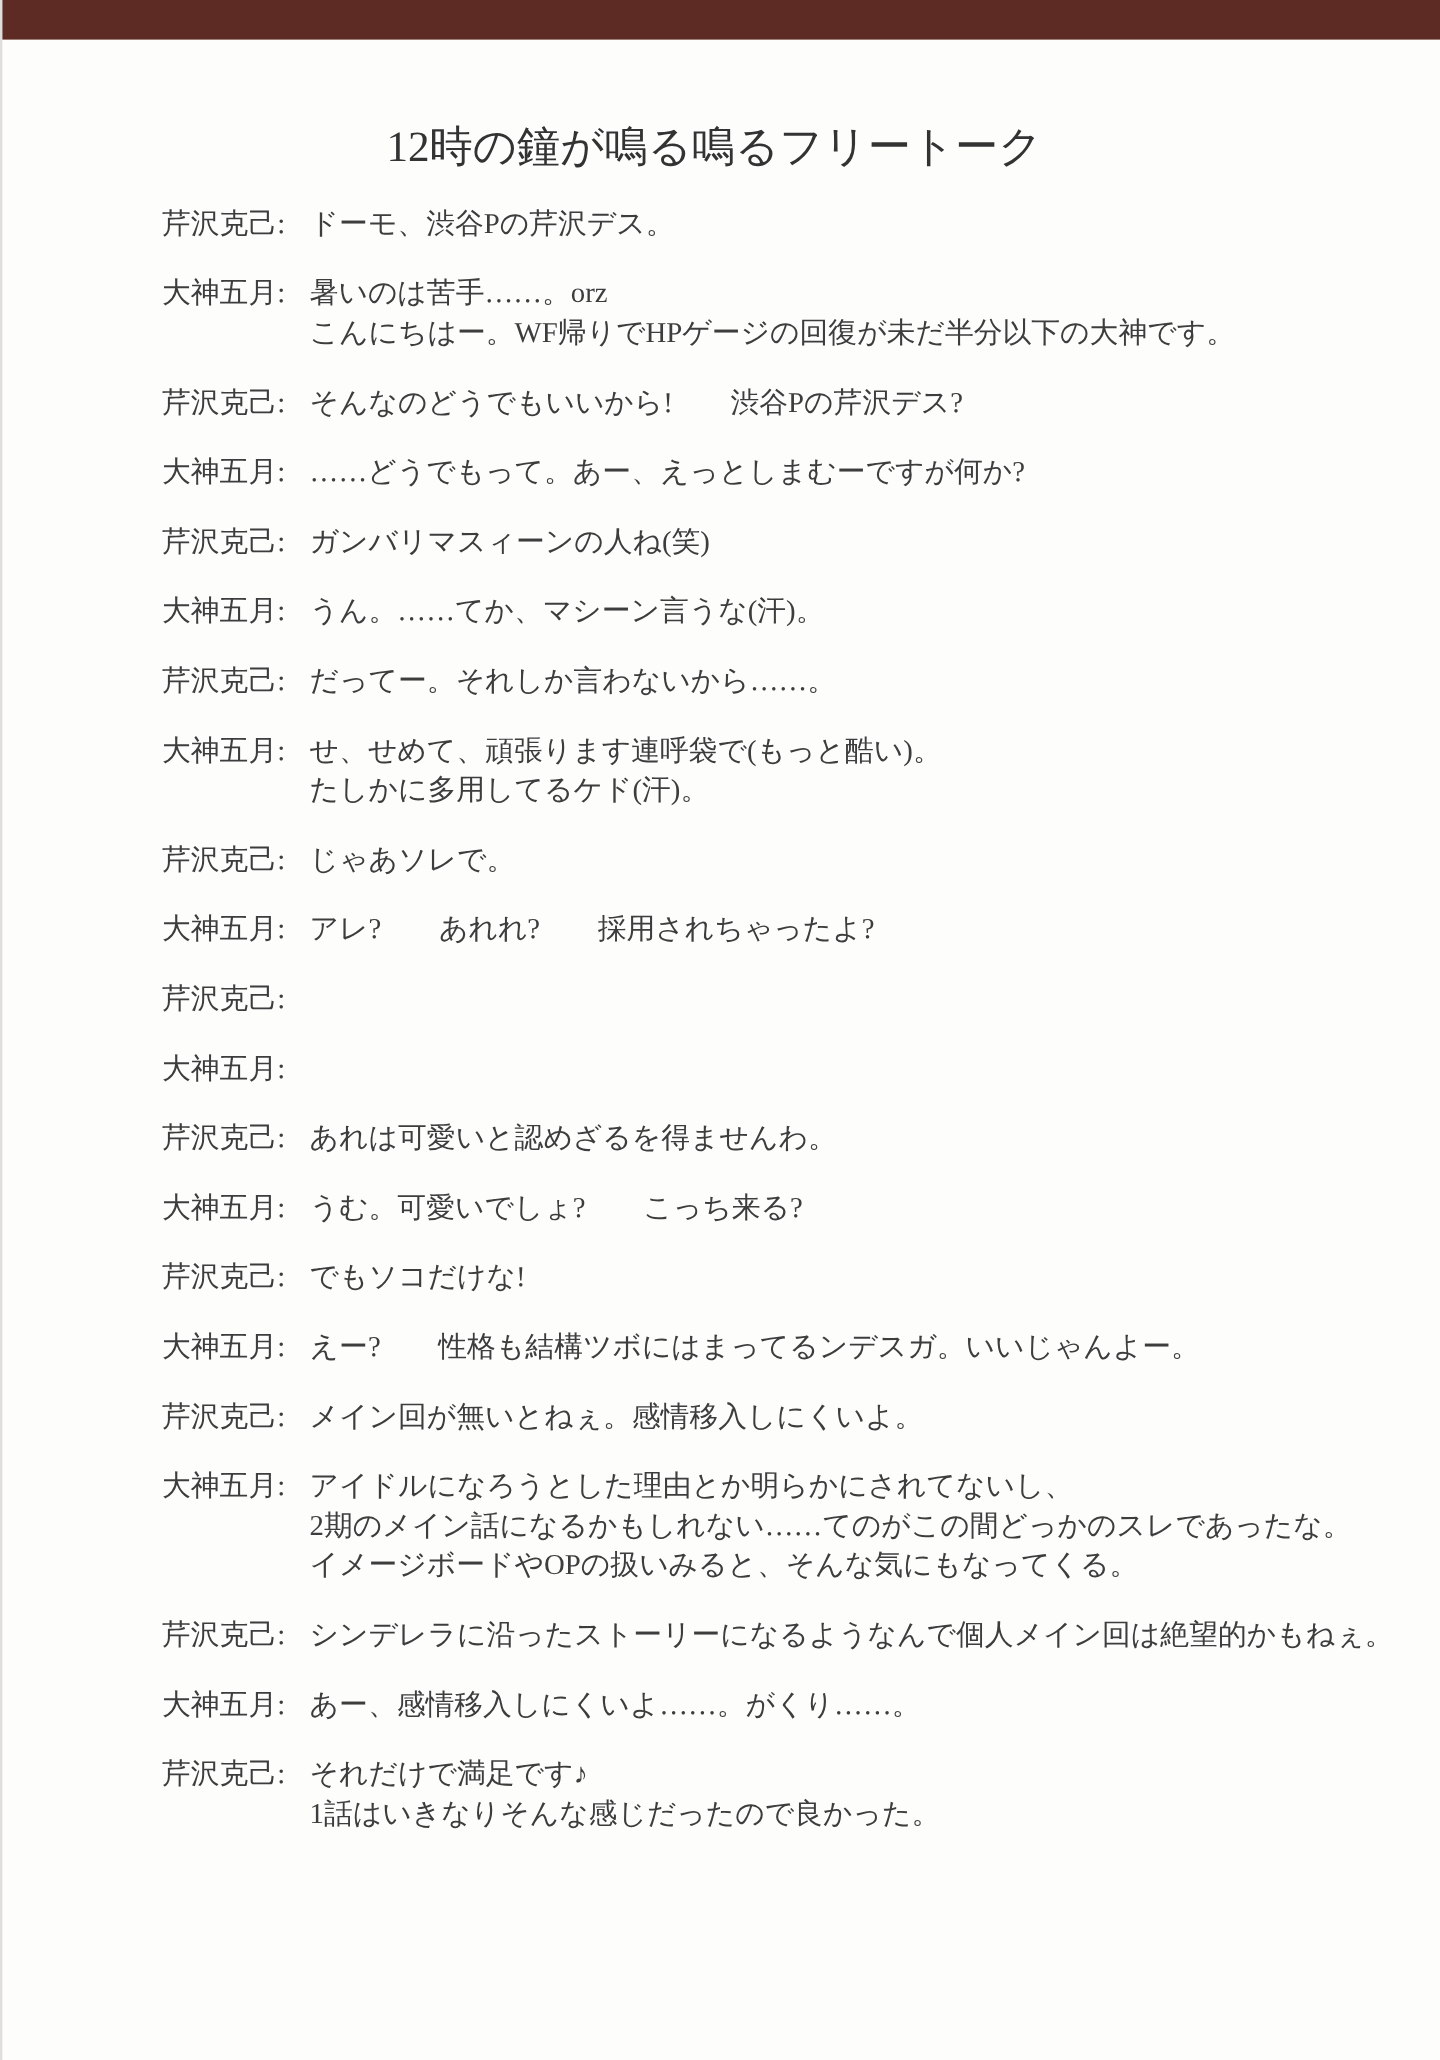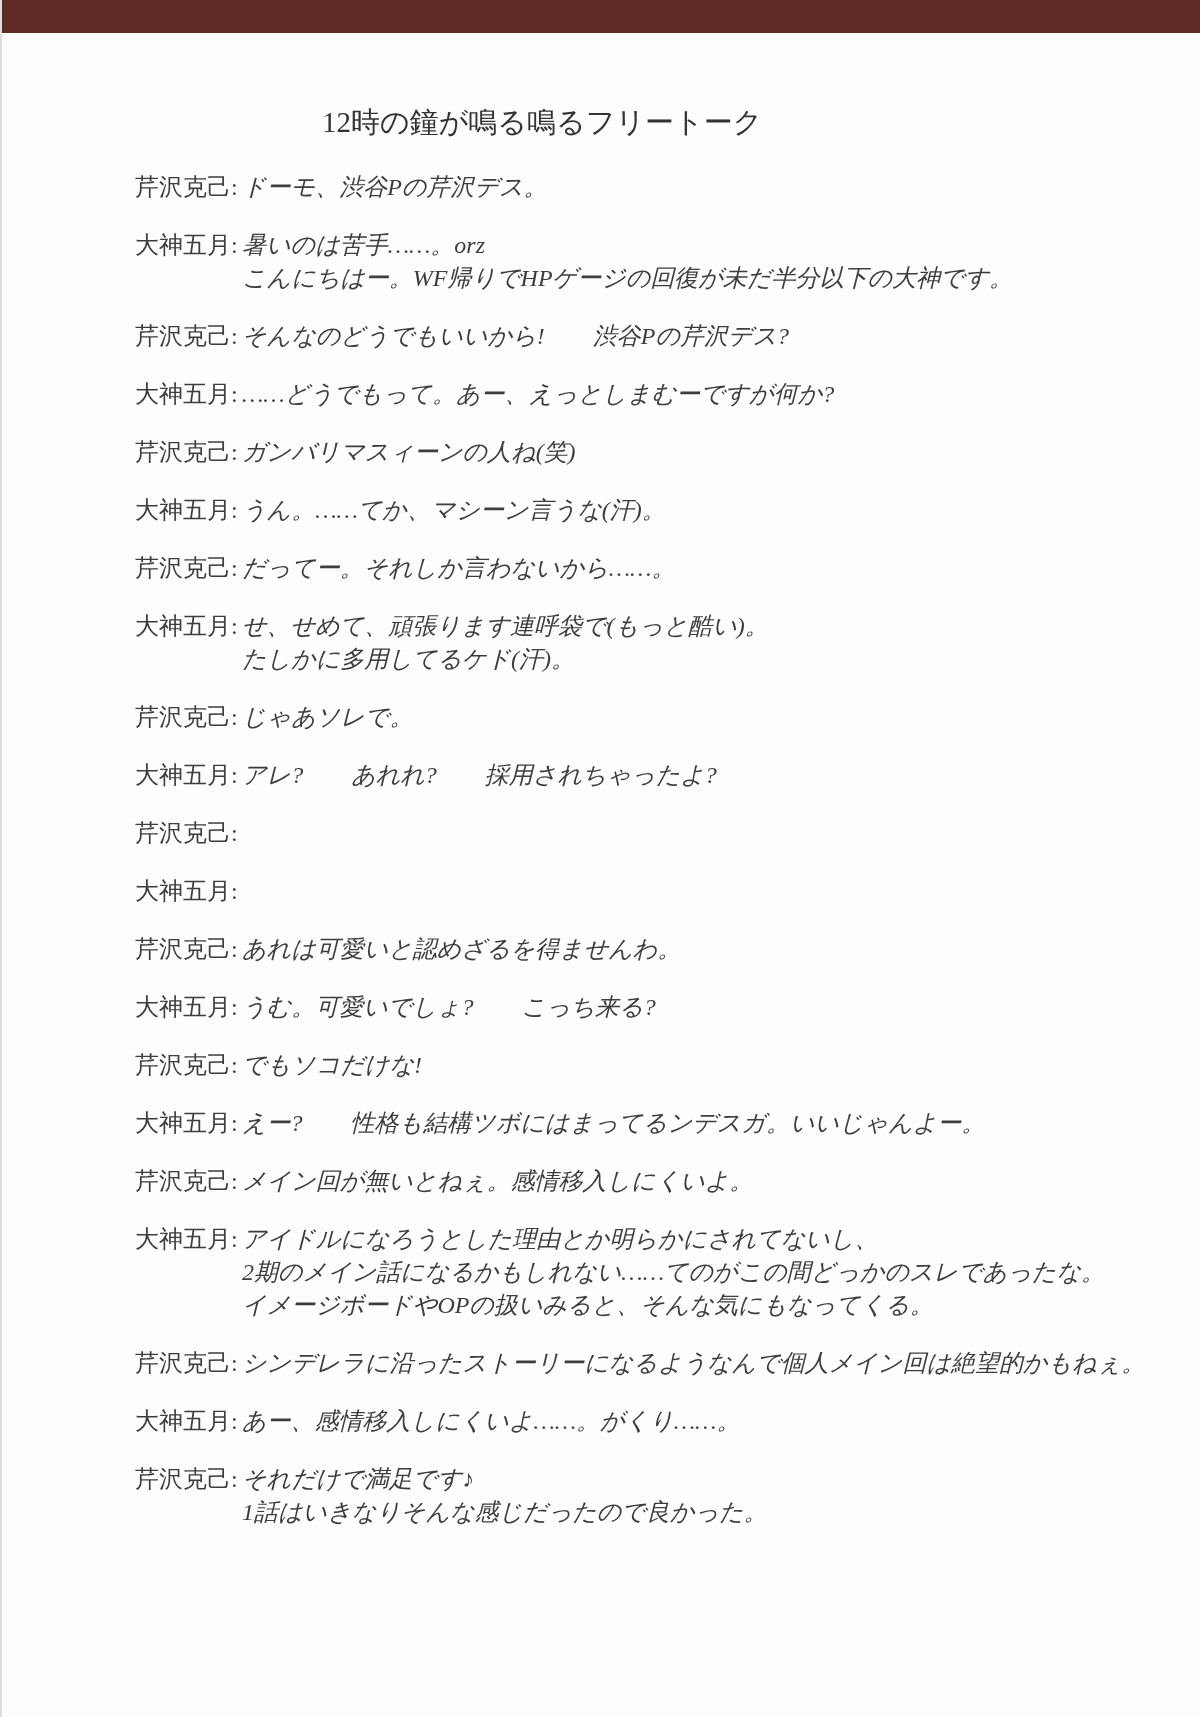--- a/index.html
+++ b/index.html
@@ -17,45 +17,46 @@
     border-left: 2px solid #e0dedd;
     box-sizing: content-box;
   }
   .top-bar {
     width: 100%;
     height: 33px;
     background: #5e2b24;
   }
   .title {
     margin: 68px 0 0 320px;
-    font-size: 29px;
+    font-size: 36px;
     font-weight: normal;
     line-height: 43px;
     color: #333333;
     white-space: nowrap;
   }
   .content {
     margin-top: 27px;
     padding-left: 133px;
     padding-right: 30px;
   }
   .para {
     display: flex;
     align-items: flex-start;
     margin: 0 0 25px 0;
     font-size: 24px;
     line-height: 33px;
     color: #3d3d3d;
+    gap: 16px;
   }
   .speaker {
     flex: 0 0 107px;
     white-space: nowrap;
   }
   .lines { min-width: 0; }
-  .line { white-space: nowrap; font-style: italic; }
+  .line { white-space: nowrap; }
 </style>
 </head>
 <body>
 
 <div class="page">
   <div class="top-bar" style="background: rgb(94, 43, 36);"></div>
   <h1 class="title">12時の鐘が鳴る鳴るフリートーク</h1>
 
   <div class="content">
 

